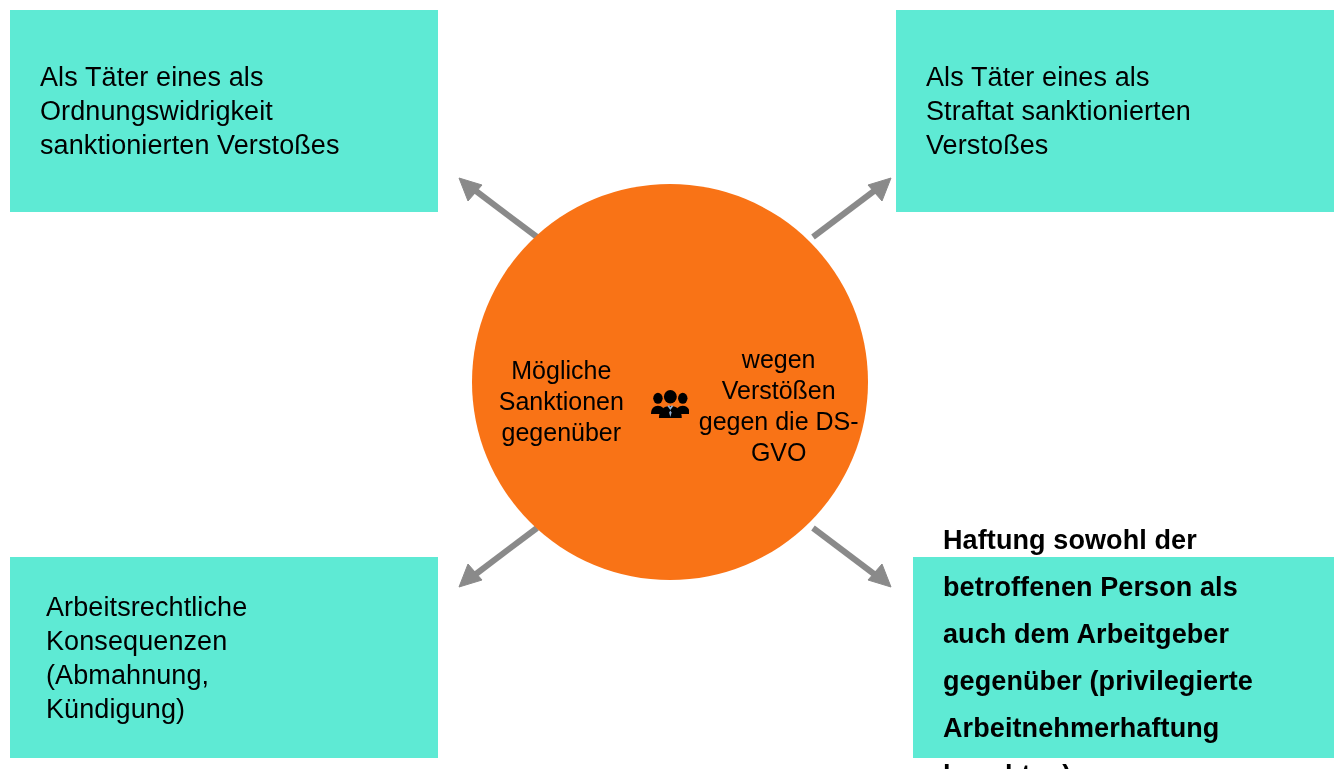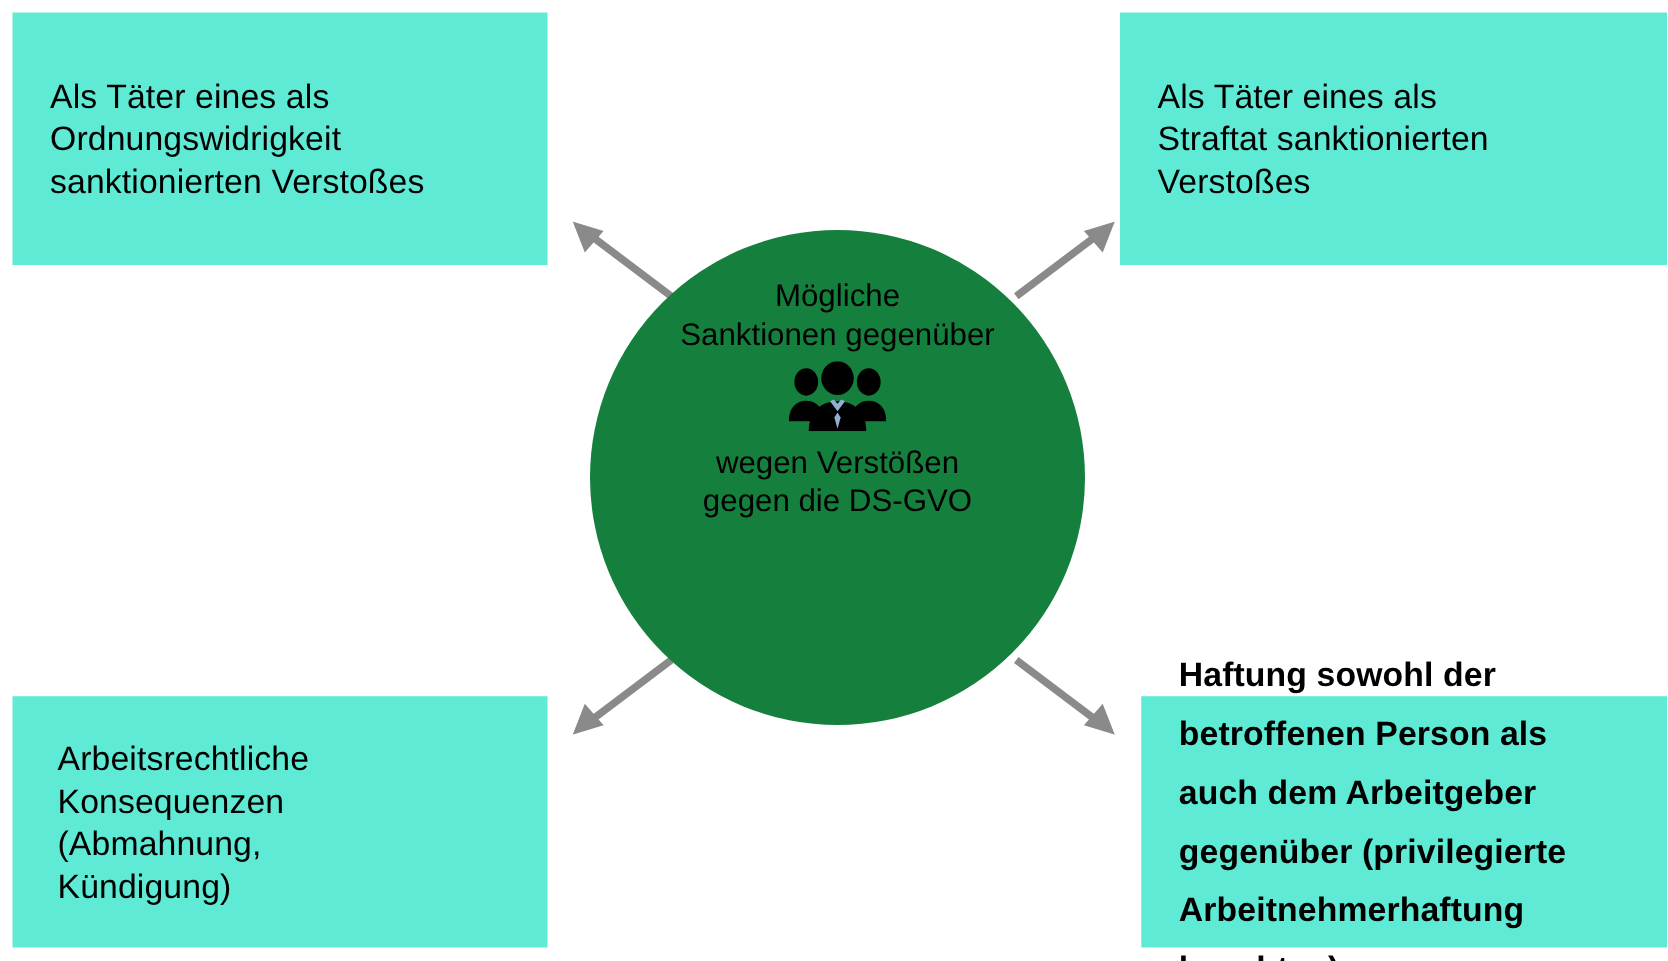--- a/index.html
+++ b/index.html
@@ -66,23 +66,23 @@
   #box-bl .box-text { line-height: 34px; }
 
   
   #circle {
     position: absolute;
     left: 472px;
     top: 184px;
     width: 396px;
     height: 396px;
     border-radius: 50%;
-    background: #15803d;
+    background: #f97316;
     display: flex;
-    flex-direction: column;
+    flex-direction: row;
     align-items: center;
     justify-content: flex-start;
     box-sizing: border-box;
     padding-top: 38px;
   }
   #circle-line-1 {
     font-size: 25px;
     line-height: 31px;
     color: #000000;
     text-align: center;

